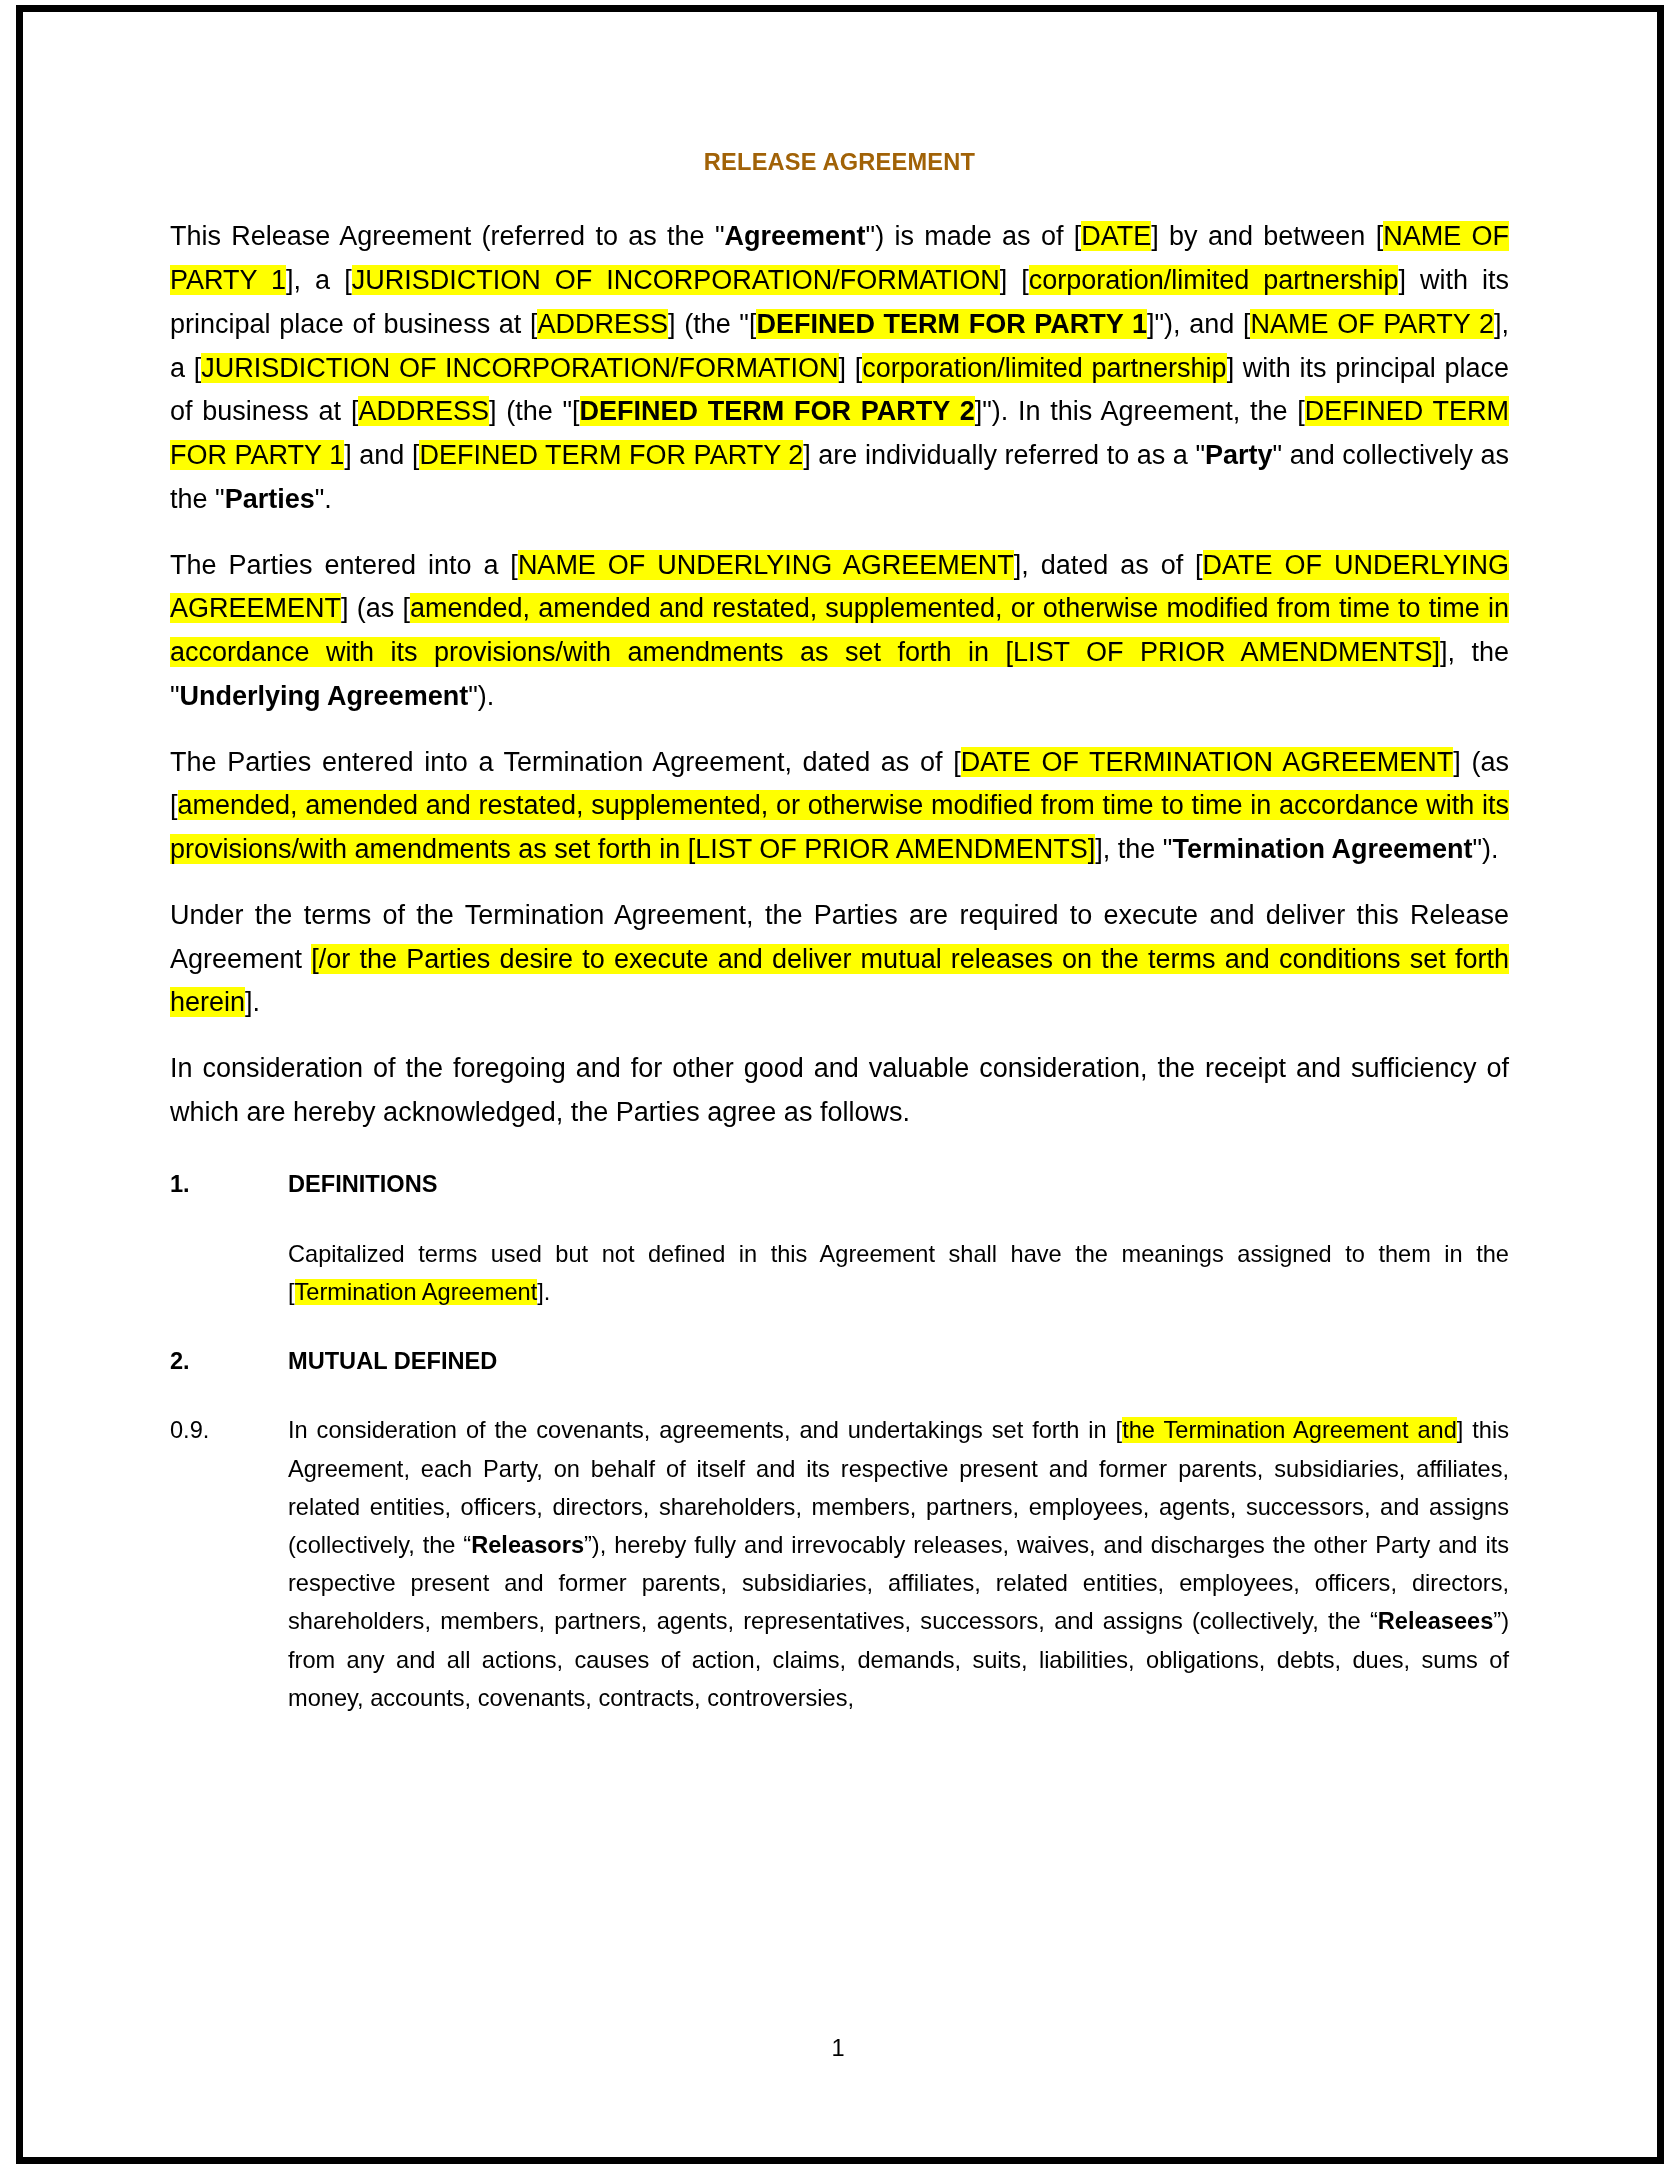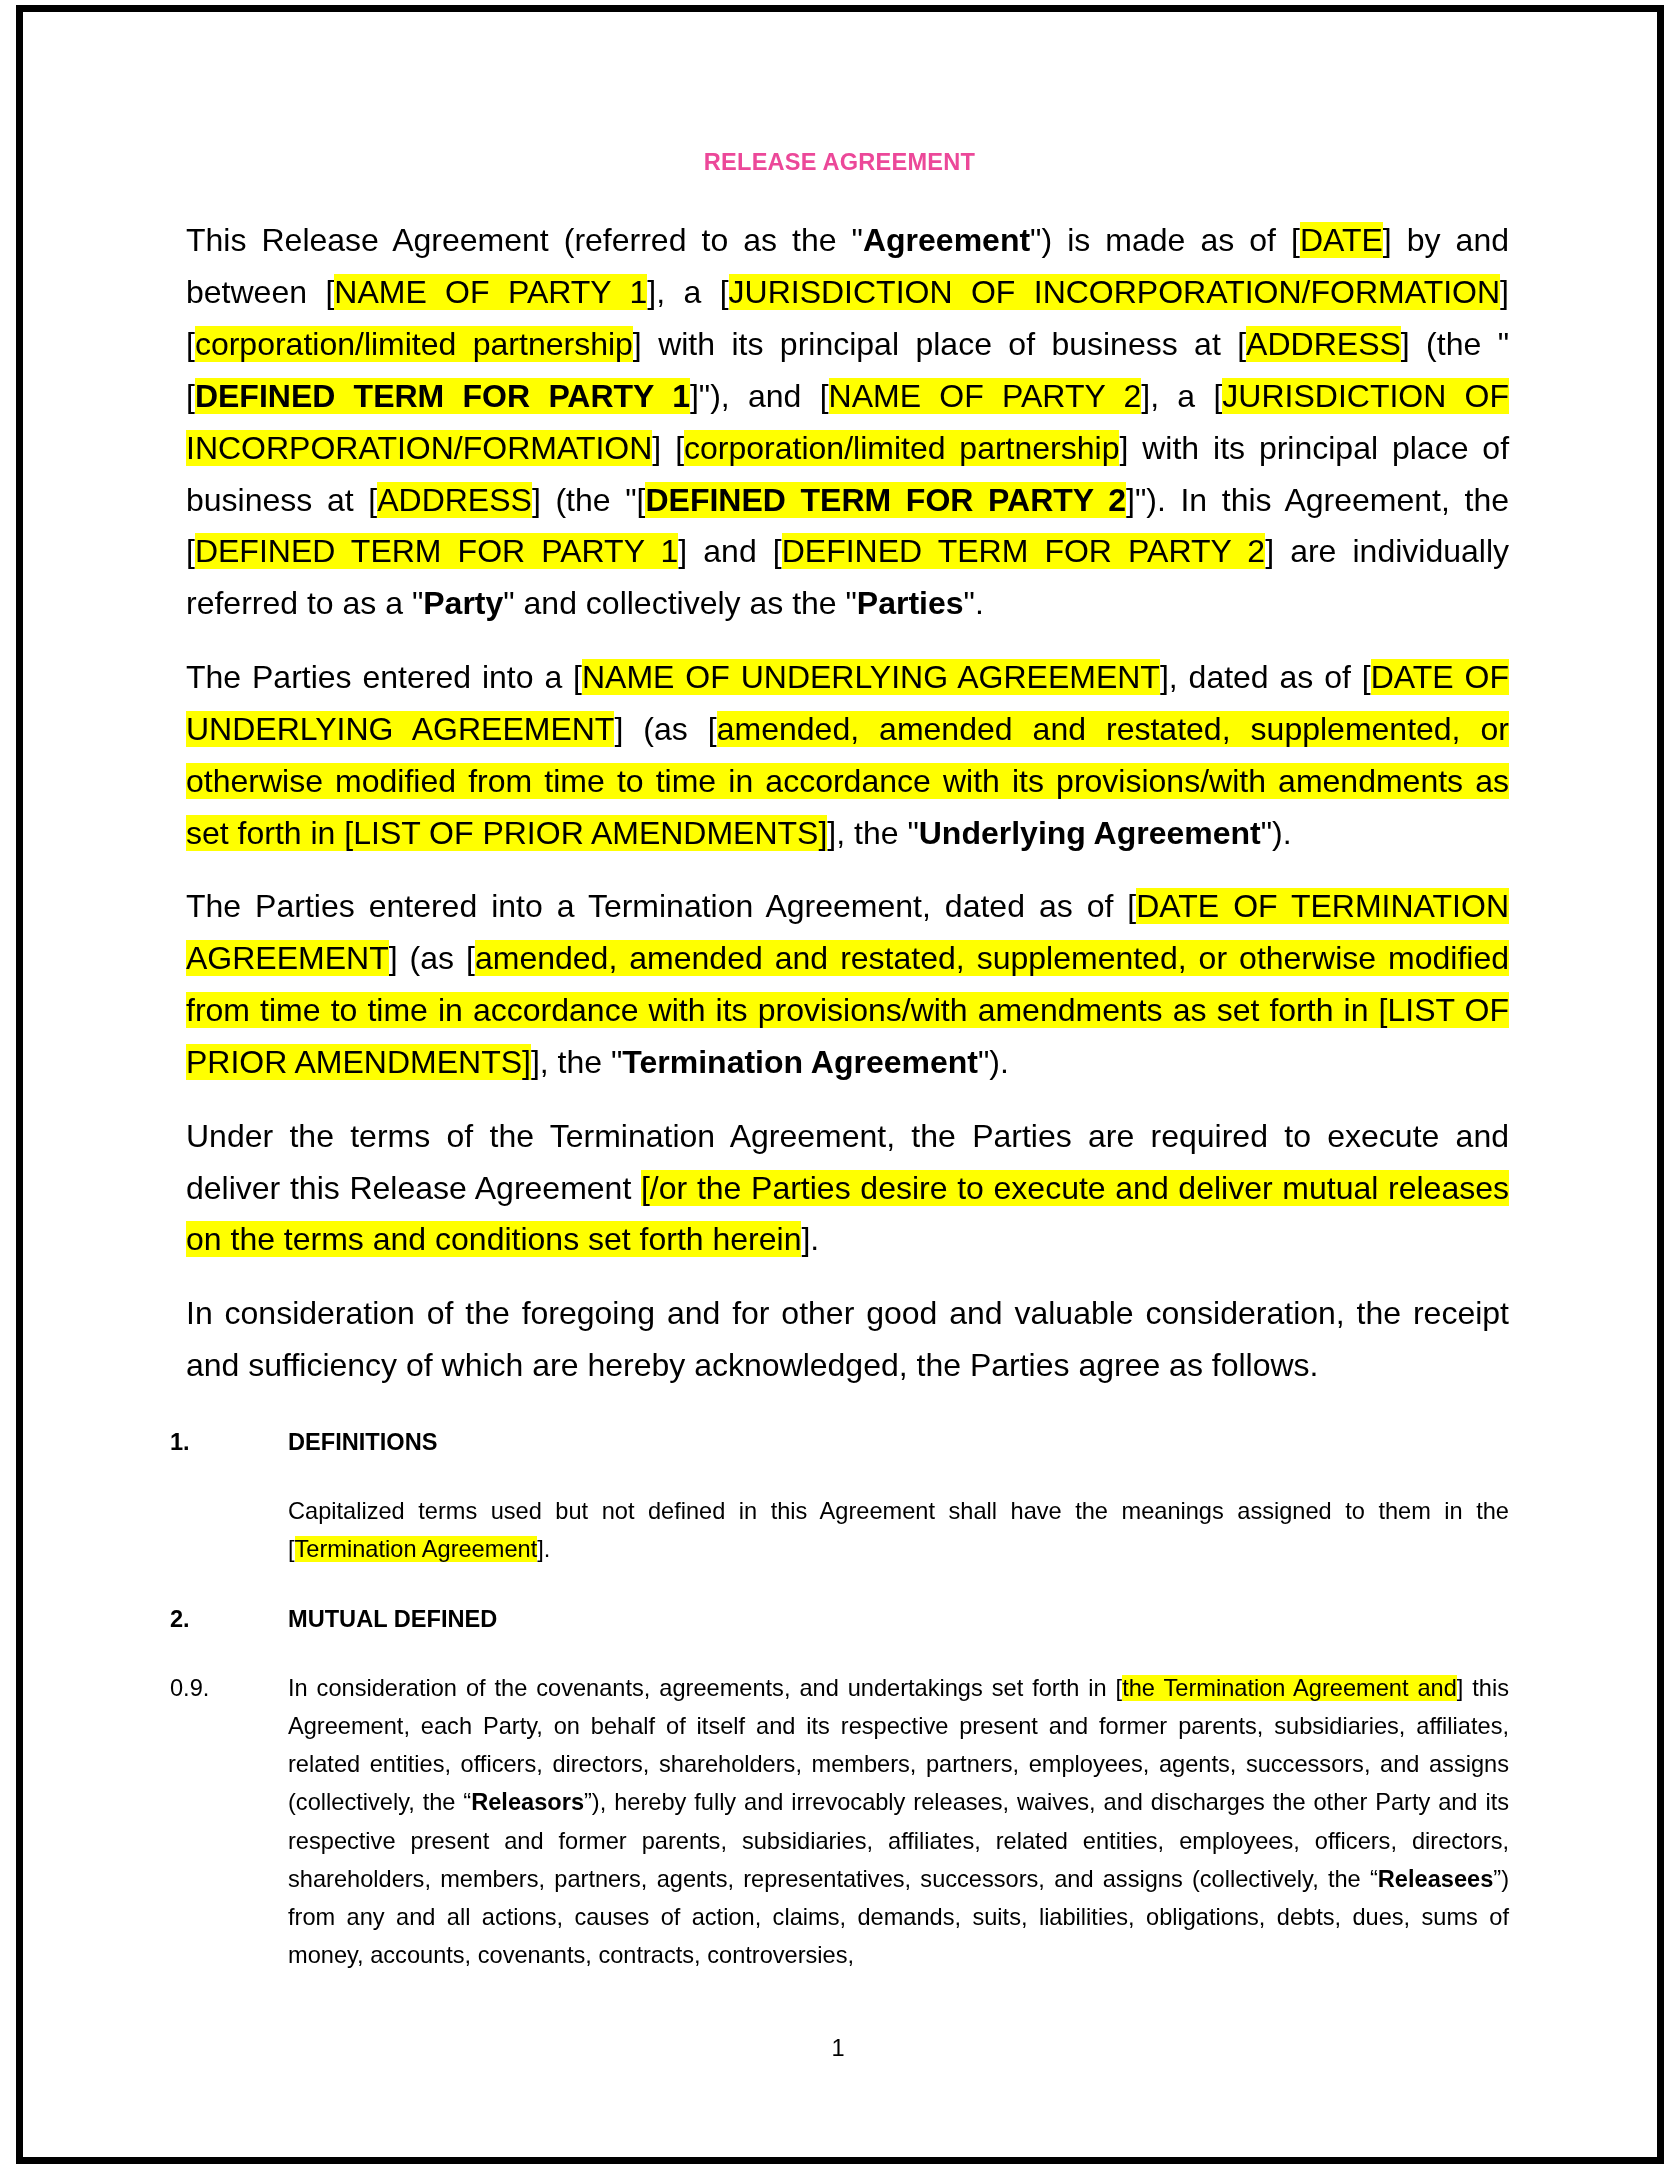--- a/index.html
+++ b/index.html
@@ -28,34 +28,34 @@
   .content {
     position: absolute;
     left: 170px;
     top: 148px;
     width: 1339px;
   }
   .doc-title {
     font-family: "Liberation Sans", sans-serif;
     font-size: 23.6px;
     font-weight: bold;
-    color: #ec4899;
+    color: #a16207;
     text-align: center;
     letter-spacing: 0.2px;
     margin: 0 0 38px 0;
     line-height: 1.25;
   }
   p.para {
     font-family: "Liberation Sans", sans-serif;
-    font-size: 32px;
+    font-size: 27px;
     color: #000000;
     text-align: justify;
     text-justify: inter-word;
     line-height: 1.62;
-    margin: 0 0 22px 16px;
+    margin: 0 0 22px 0;
   }
   .hl {
     background-color: #FFFF00;
   }
   b, strong {
     font-weight: bold;
   }
   .section-row {
     display: flex;
     font-family: "Liberation Sans", sans-serif;

